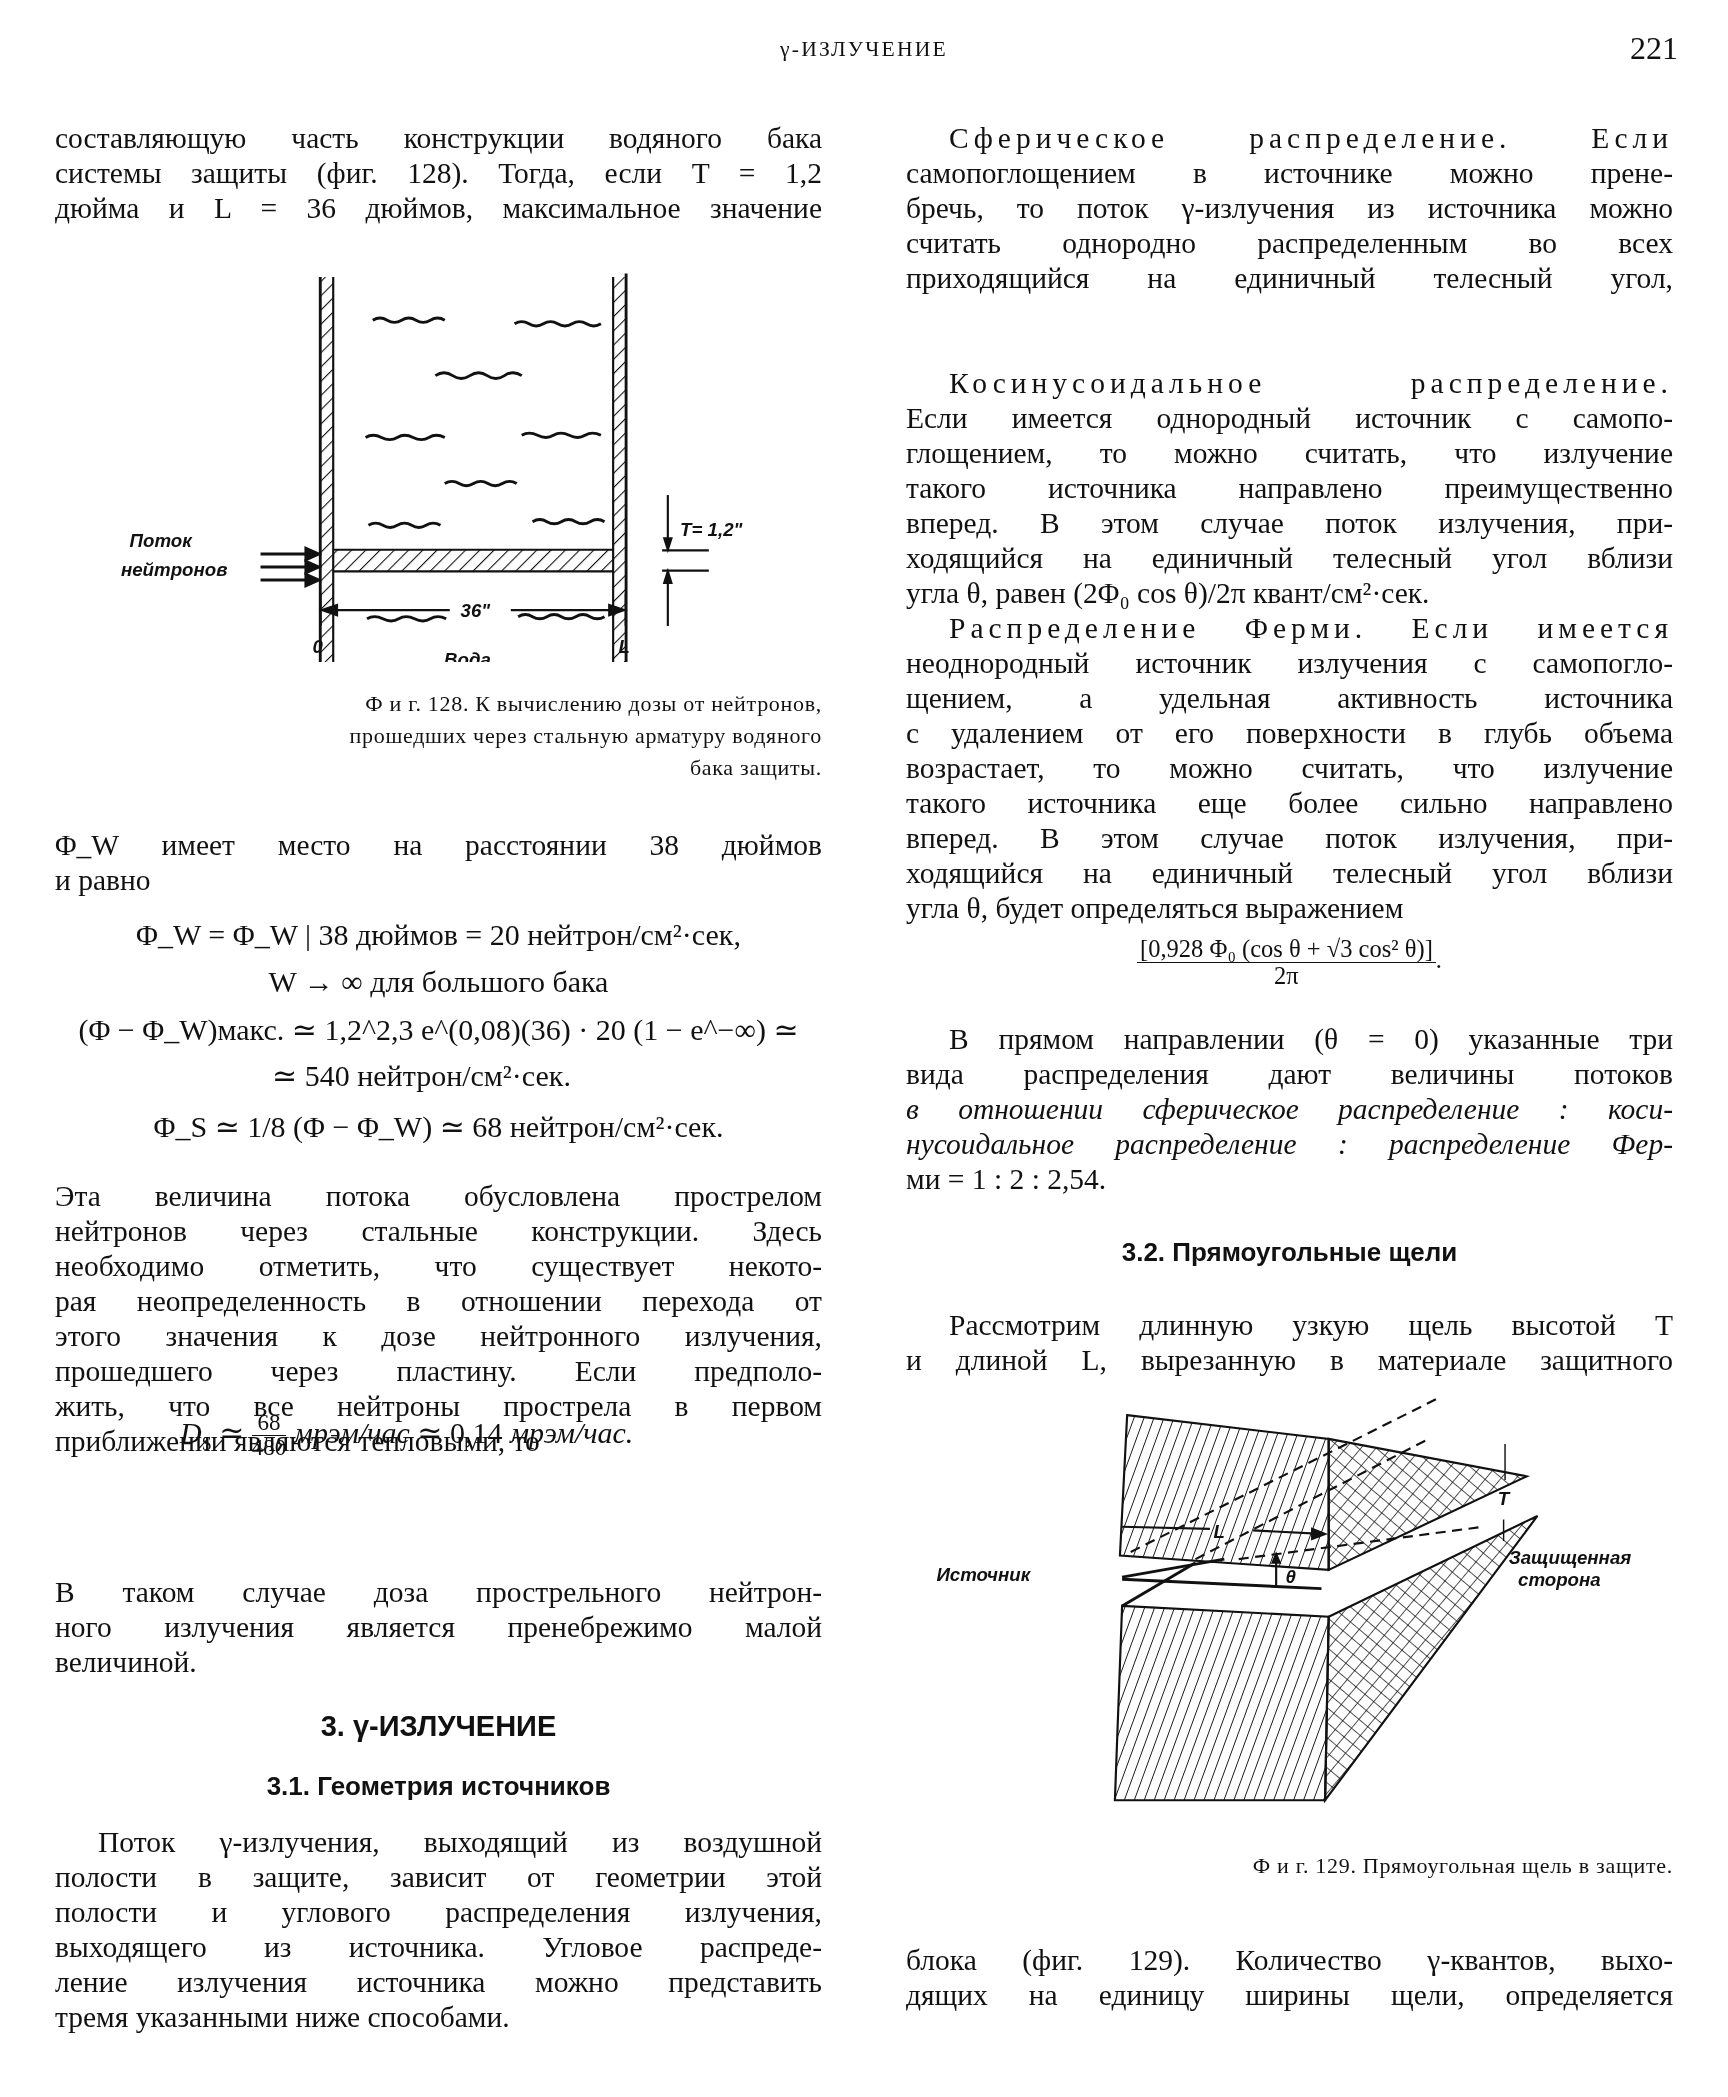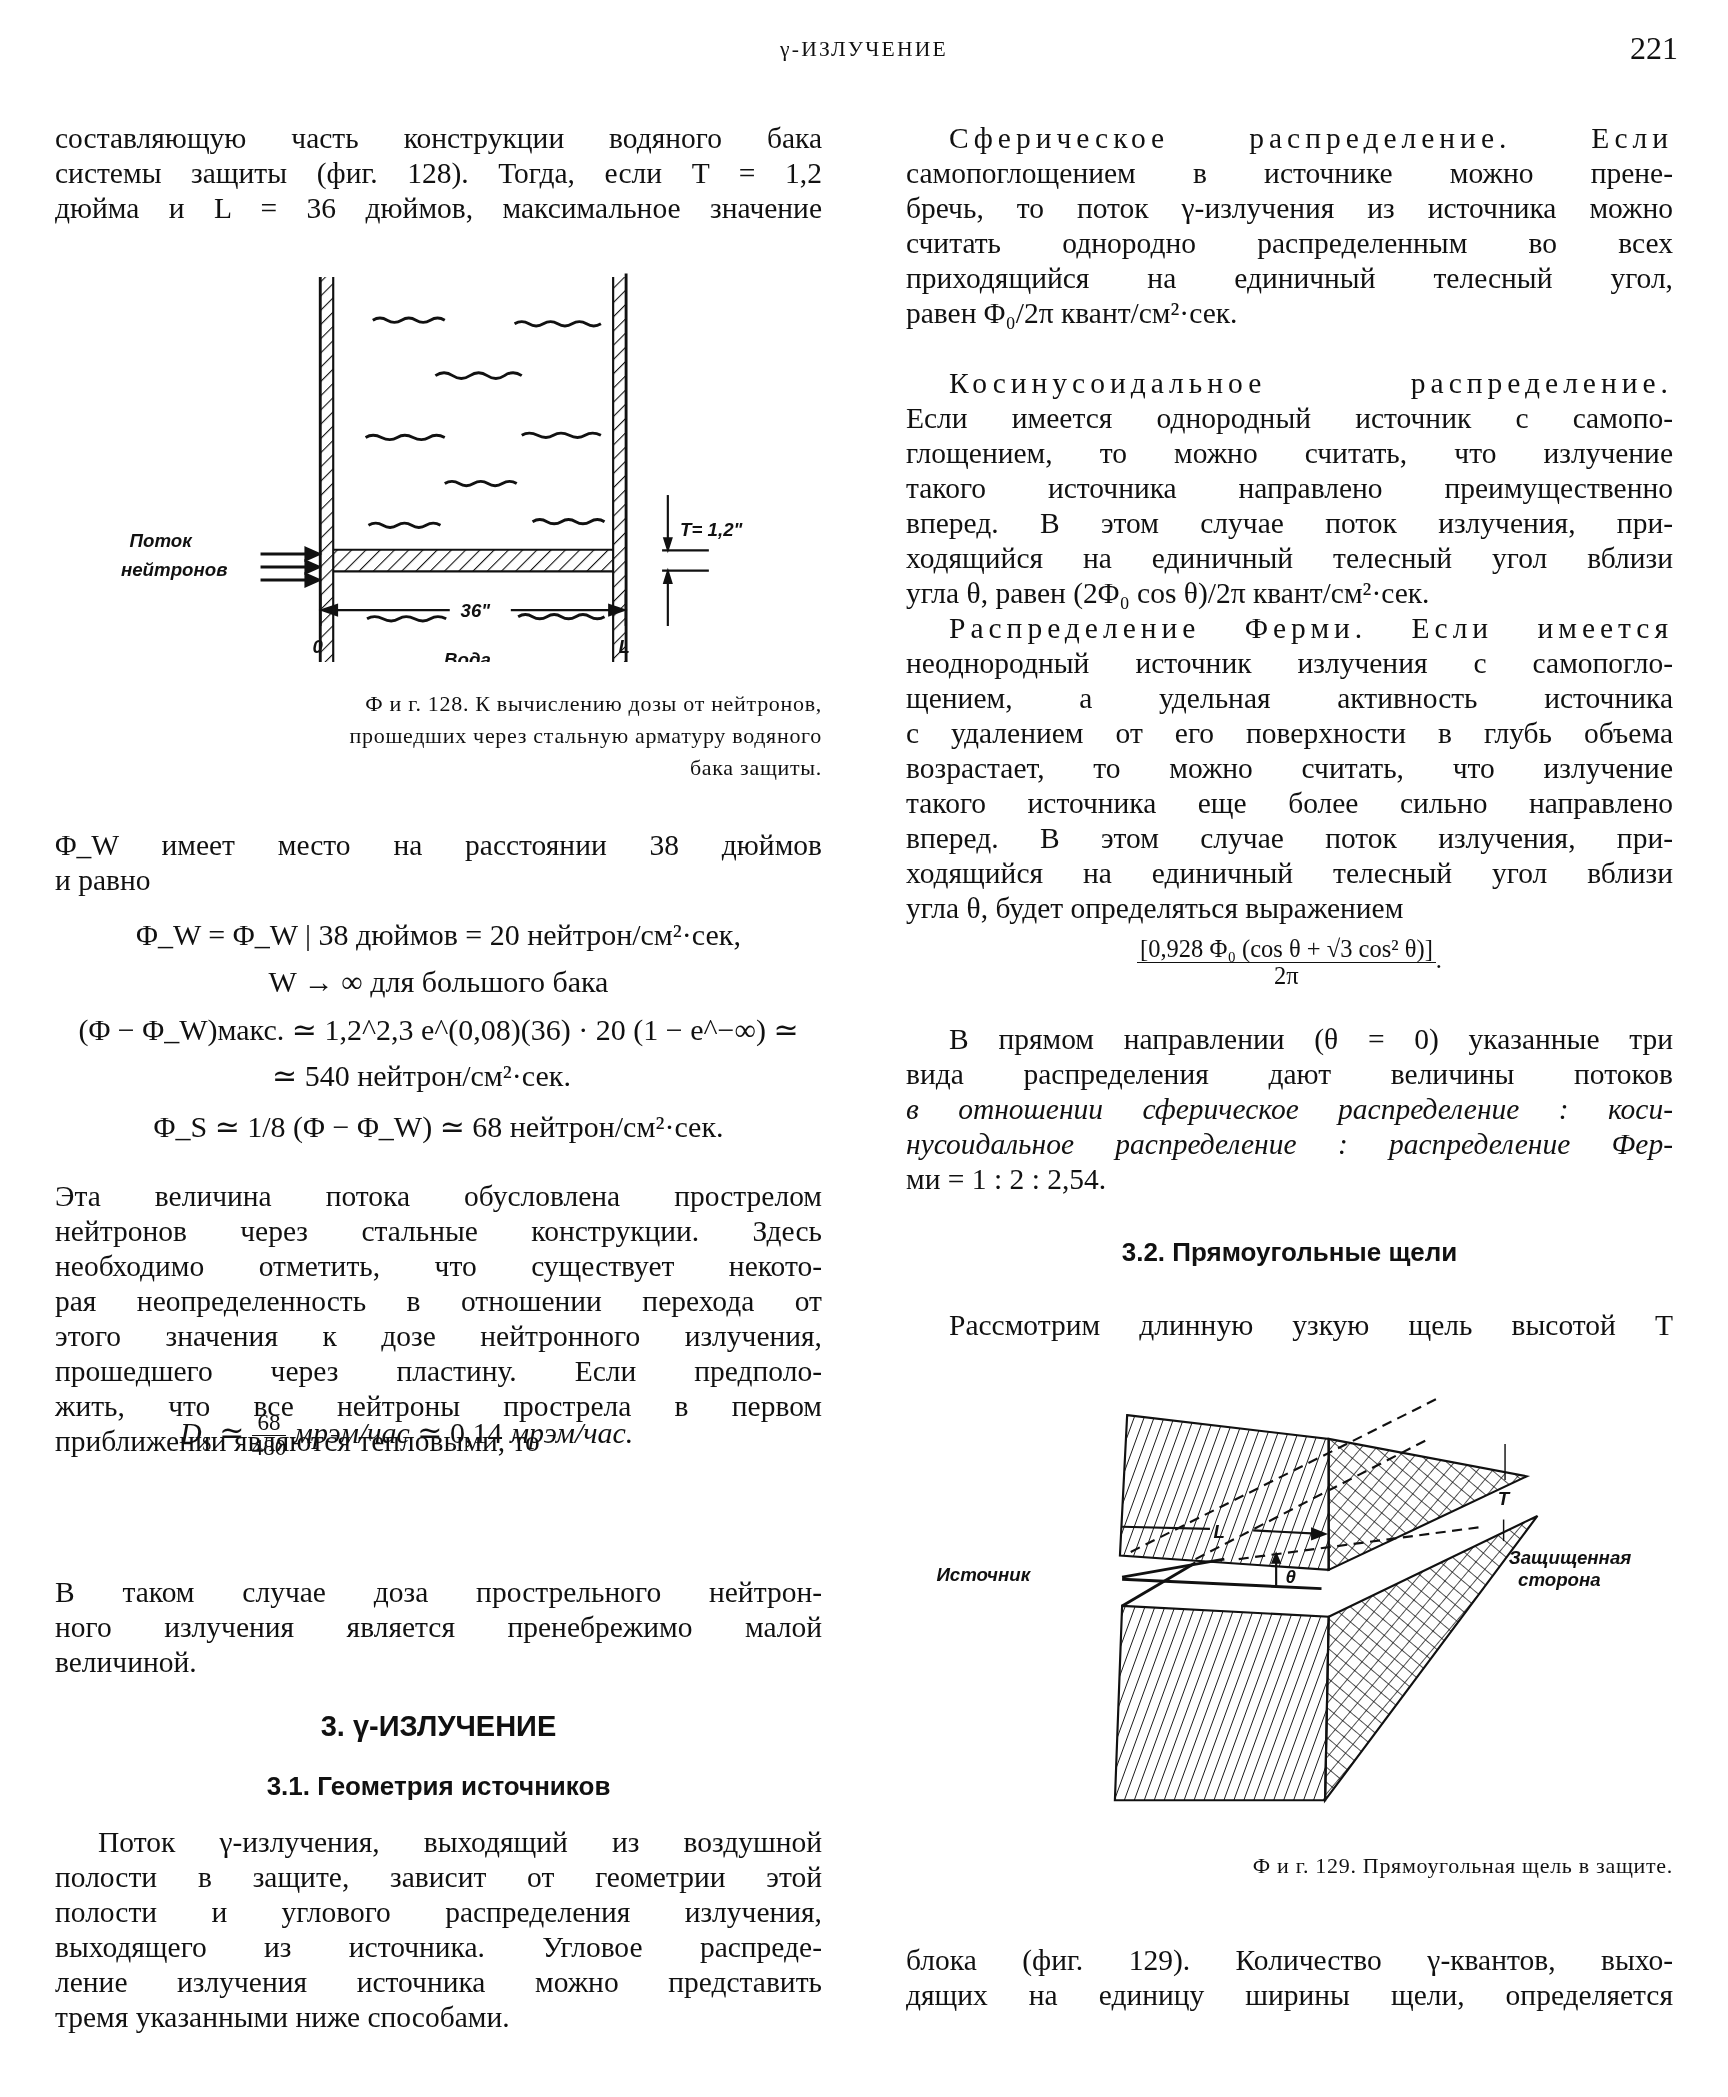--- a/index.html
+++ b/index.html
@@ -177,21 +177,20 @@
   <span class="line">ление излучения источника можно представить</span>
   <span class="line last">тремя указанными ниже способами.</span>
 </div>
 
 <div class="col" style="left:906px;top:121px;width:767px;">
   <span class="line ind sp">Сферическое распределение. Если</span>
   <span class="line">самопоглощением в источнике можно прене-</span>
   <span class="line">бречь, то поток γ-излучения из источника можно</span>
   <span class="line">считать однородно распределенным во всех</span>
   <span class="line">приходящийся на единичный телесный угол,</span>
-  <span class="line last">равен Φ₀/2π квант/см²·сек.</span>
 </div>
 
 <div class="col" style="left:906px;top:366px;width:767px;">
   <span class="line ind sp">Косинусоидальное распределение.</span>
   <span class="line">Если имеется однородный источник с самопо-</span>
   <span class="line">глощением, то можно считать, что излучение</span>
   <span class="line">такого источника направлено преимущественно</span>
   <span class="line">вперед. В этом случае поток излучения, при-</span>
   <span class="line">ходящийся на единичный телесный угол вблизи</span>
   <span class="line last">угла θ, равен (2Φ₀ cos θ)/2π квант/см²·сек.</span>
@@ -221,20 +220,21 @@
   <span class="line">вида распределения дают величины потоков</span>
   <span class="line it">в отношении сферическое распределение : коси-</span>
   <span class="line it">нусоидальное распределение : распределение Фер-</span>
   <span class="line last">ми = 1 : 2 : 2,54.</span>
 </div>
 
 <div class="h2" style="left:906px;top:1237px;width:767px;">3.2. Прямоугольные щели</div>
 
 <div class="col" style="left:906px;top:1289px;width:767px;margin-top:19px;">
   <span class="line ind">Рассмотрим длинную узкую щель высотой T</span>
+  <span class="line">и длиной L, вырезанную в материале защитного</span>
 </div>
 
 <svg class="abs" style="left:922px;top:1397px;" width="763" height="425" viewBox="0 0 1060 590">
   <defs>
     <pattern id="hatch2" width="13" height="13" patternUnits="userSpaceOnUse" patternTransform="rotate(20)">
       <line x1="0" y1="0" x2="0" y2="13" stroke="#111" stroke-width="2.5"></line>
     </pattern>
     <pattern id="cross" width="16" height="16" patternUnits="userSpaceOnUse" patternTransform="rotate(40)">
       <line x1="0" y1="0" x2="0" y2="16" stroke="#111" stroke-width="2"></line>
       <line x1="0" y1="0" x2="16" y2="0" stroke="#111" stroke-width="2"></line>

